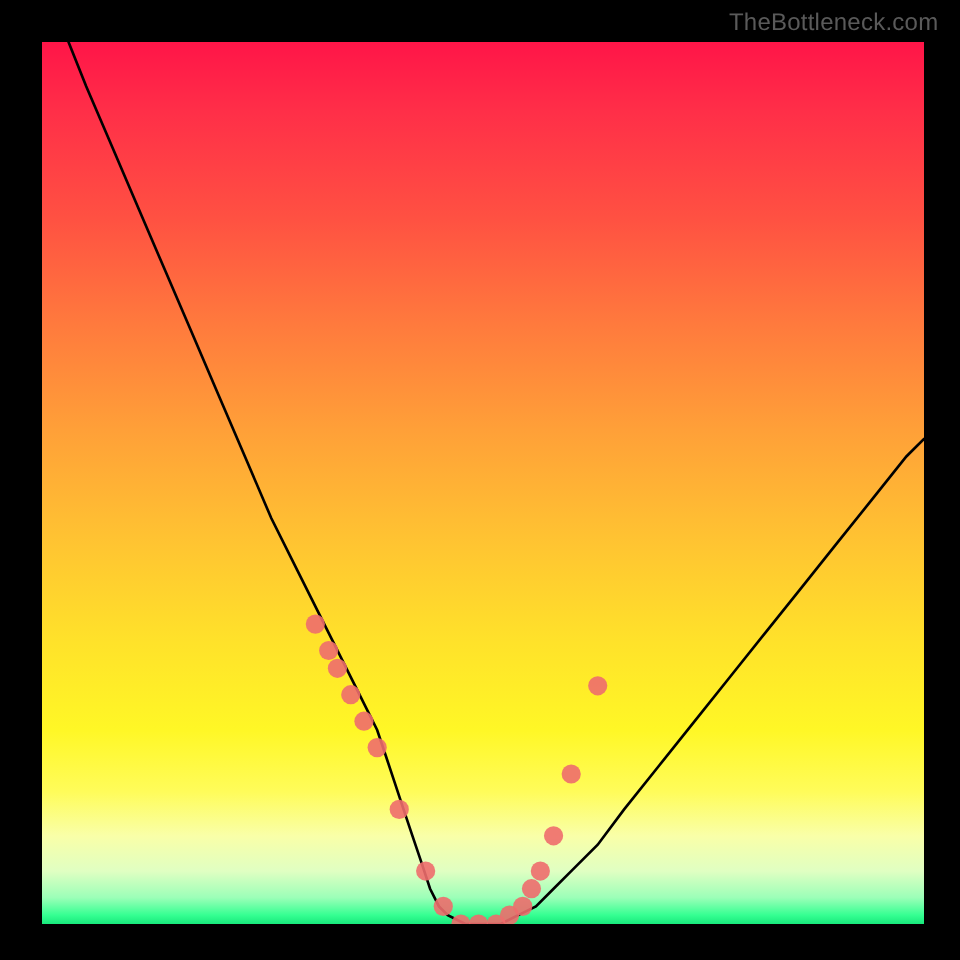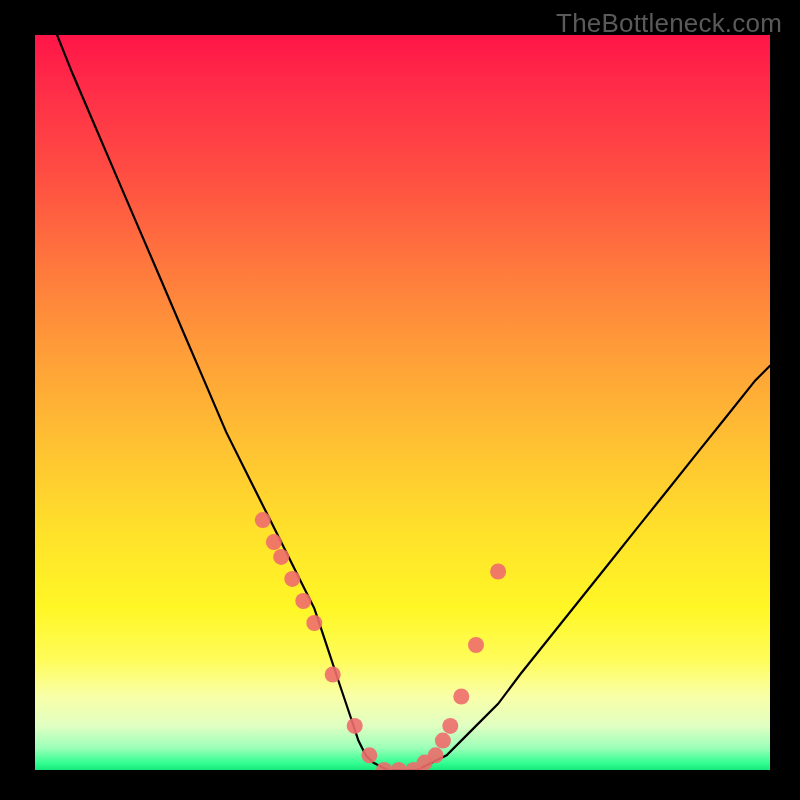--- a/index.html
+++ b/index.html
@@ -8,21 +8,21 @@
     width: 800px;
     height: 800px;
     background: #000;
     position: relative;
   }
   .watermark {
     position: absolute;
     top: 8px;
     right: 18px;
     font-family: Arial, Helvetica, sans-serif;
-    font-size: 26px;
+    font-size: 20px;
     color: #5a5a5a;
     font-weight: 500;
     letter-spacing: 0.2px;
   }
   .plot-frame {
     position: absolute;
     left: 35px;
     top: 35px;
     width: 735px;
     height: 735px;

